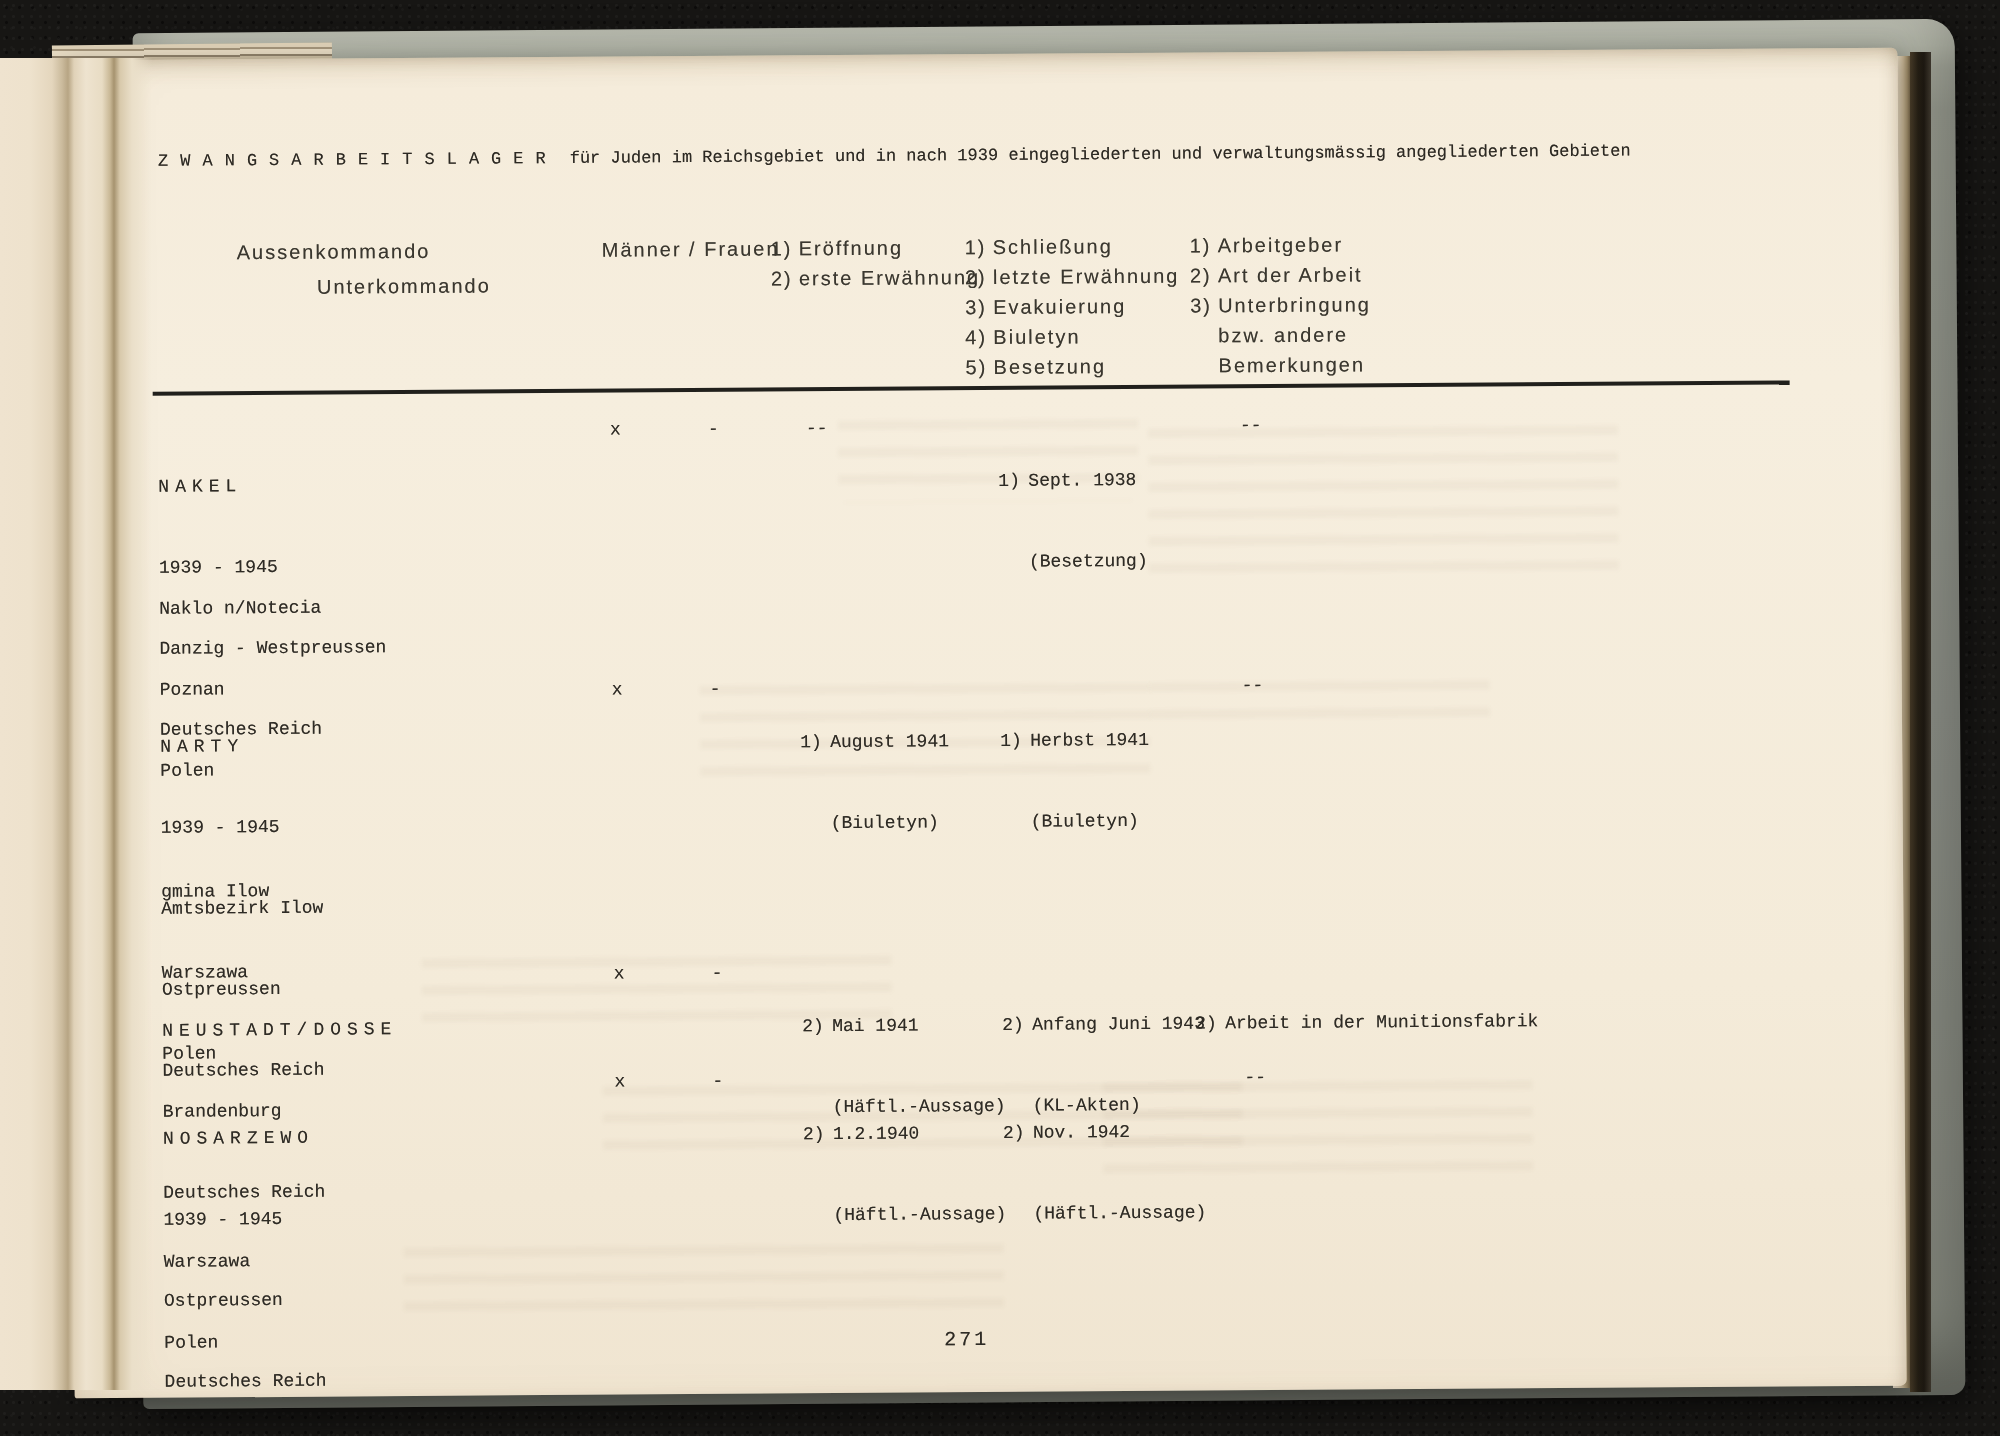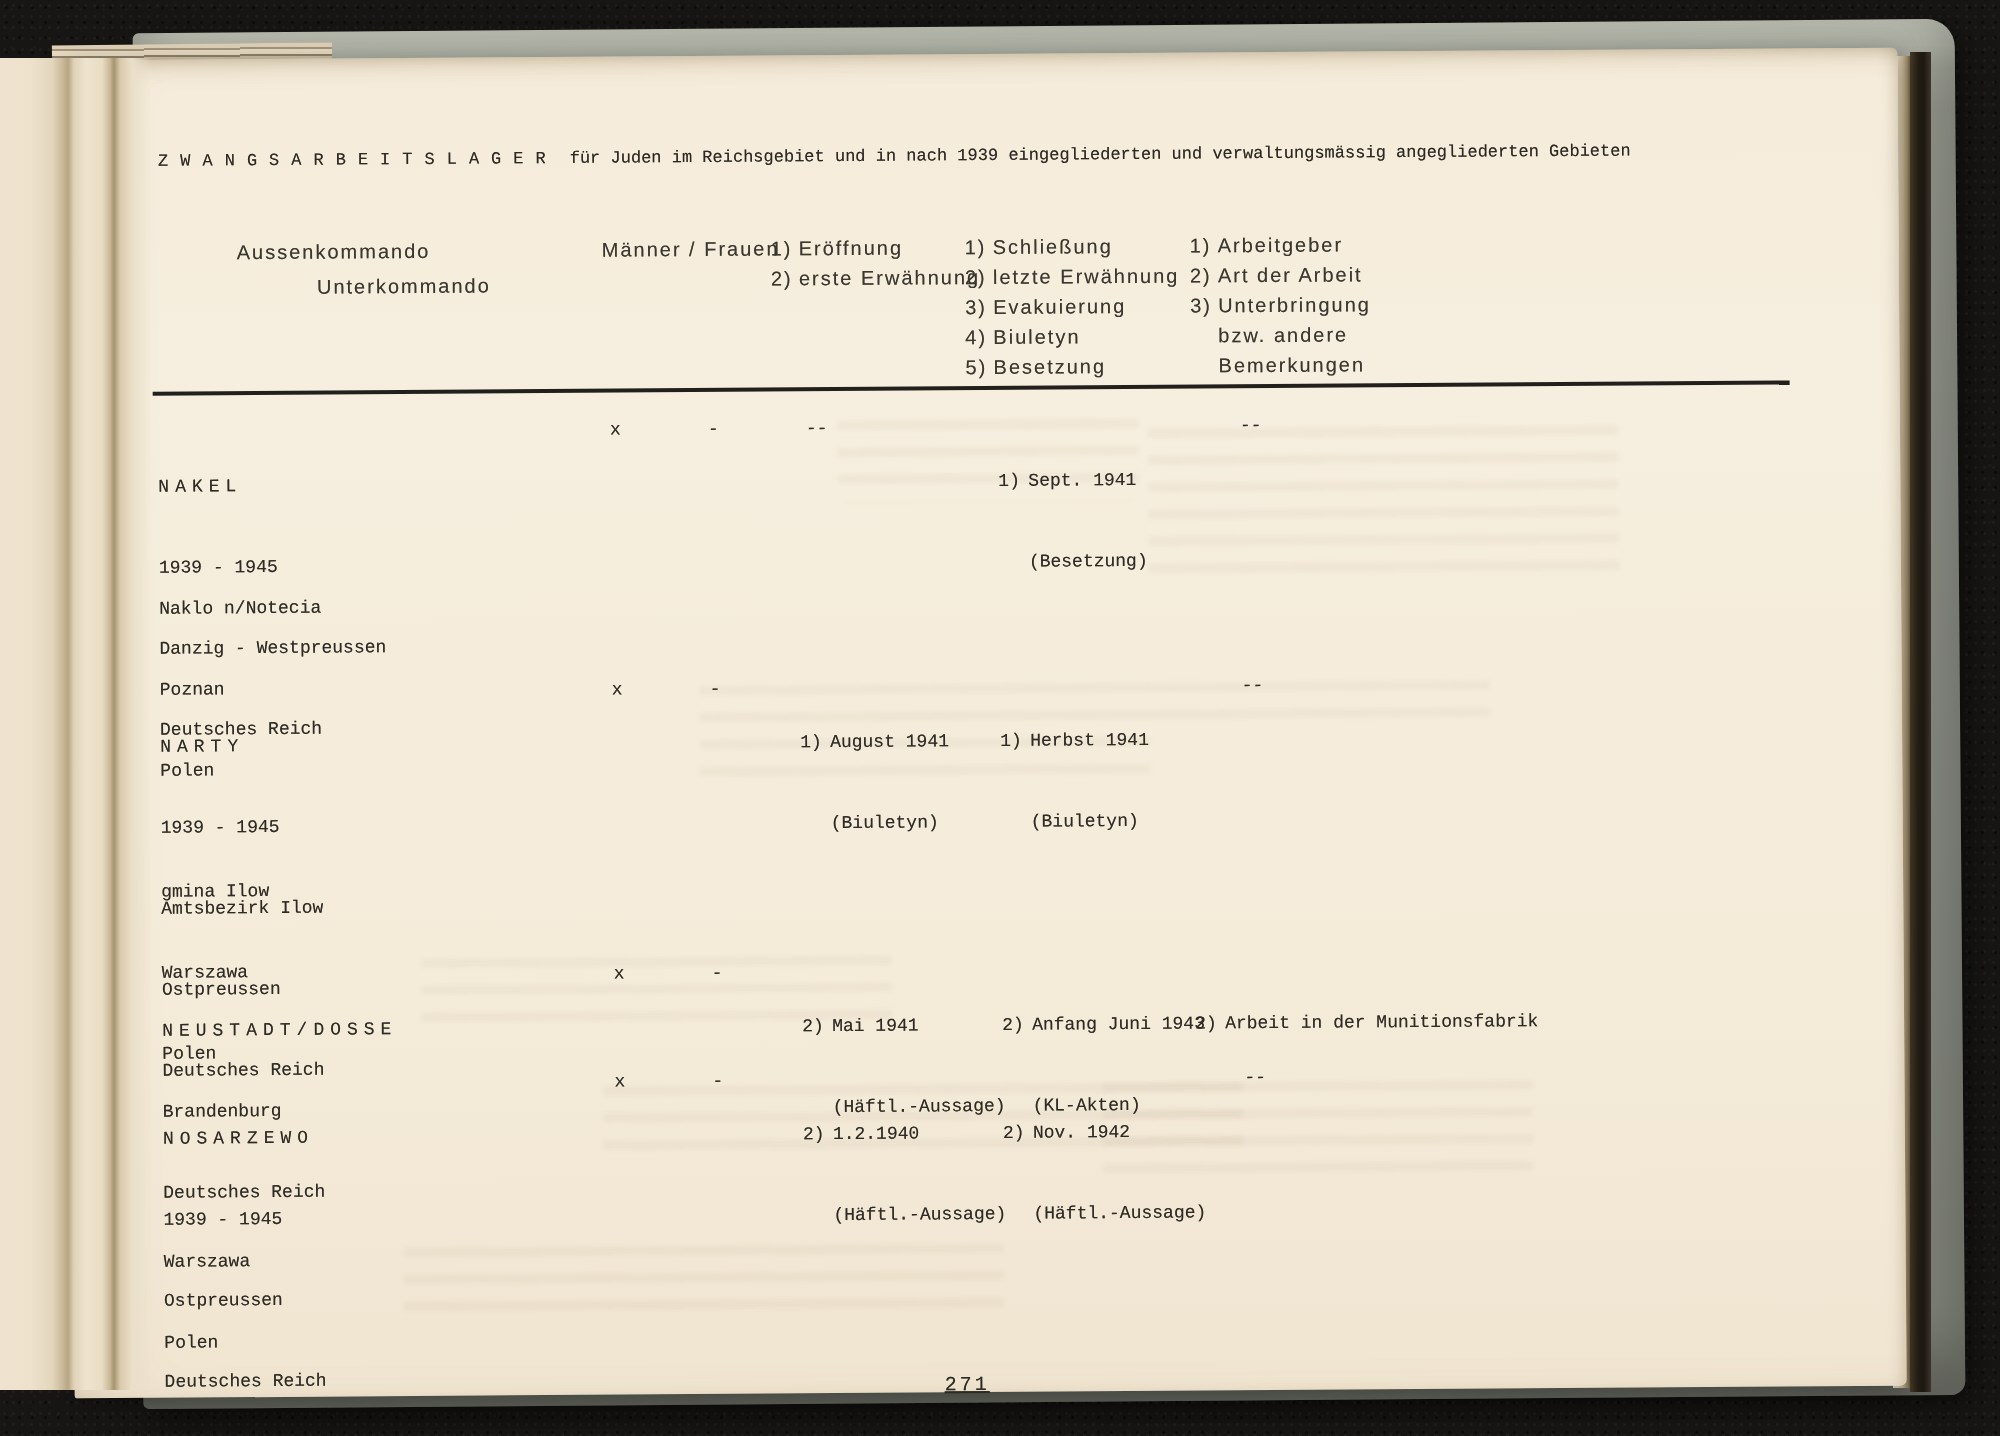--- a/index.html
+++ b/index.html
@@ -108,21 +108,21 @@
     </div>
     <div class="abs tw" style="left:90px;top:482px;">
       <div>Naklo n/Notecia</div>
       <div>Poznan</div>
       <div>Polen</div>
     </div>
     <div class="abs tw" style="left:542px;top:360px;">x</div>
     <div class="abs tw" style="left:640px;top:360px;">-</div>
     <div class="abs tw" style="left:738px;top:360px;">--</div>
     <div class="abs tw nb" style="left:930px;top:360px;">
-      <div><span class="num">1)</span><span>Sept. 1941</span></div>
+      <div><span class="num">1)</span><span>Sept. 1938</span></div>
       <div><span class="num"></span><span>(Besetzung)</span></div>
     </div>
     <div class="abs tw" style="left:1172px;top:360px;">--</div>
 
     <div class="abs tw" style="left:90px;top:620px;">
       <div class="camp-name">NARTY</div>
       <div>1939 - 1945</div>
       <div>Amtsbezirk Ilow</div>
       <div>Ostpreussen</div>
       <div>Deutsches Reich</div>
@@ -178,15 +178,15 @@
     <div class="abs tw nb" style="left:730px;top:1012px;">
       <div><span class="num">2)</span><span>1.2.1940</span></div>
       <div><span class="num"></span><span>(Häftl.-Aussage)</span></div>
     </div>
     <div class="abs tw nb" style="left:930px;top:1012px;">
       <div><span class="num">2)</span><span>Nov. 1942</span></div>
       <div><span class="num"></span><span>(Häftl.-Aussage)</span></div>
     </div>
     <div class="abs tw" style="left:1172px;top:1012px;">--</div>
 
-    <div class="abs pageno" style="left:870px;top:1319px;text-decoration:underline;">271</div>
+    <div class="abs pageno" style="left:870px;top:1274px;">271</div>
   </div>
 </div>
 
 </body></html>

